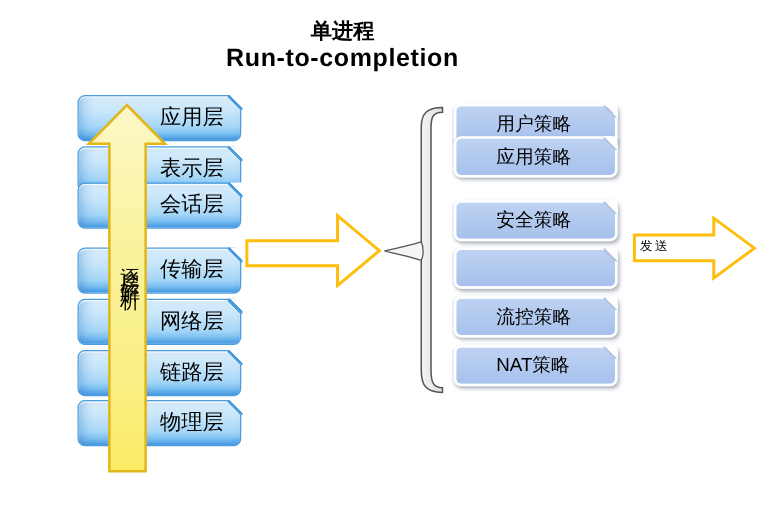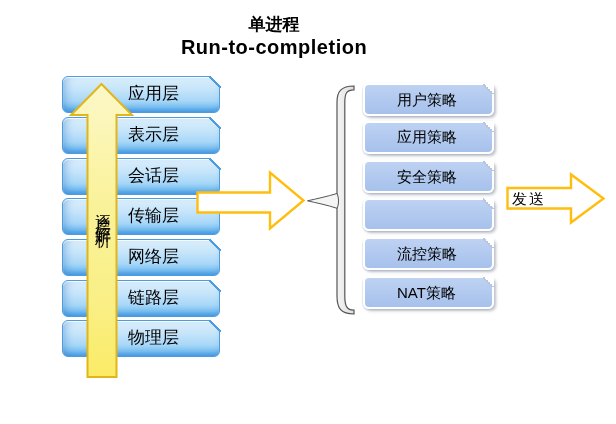--- a/index.html
+++ b/index.html
@@ -6,29 +6,29 @@
   .canvas{
     position:relative;width:616px;height:424px;background:#ffffff;overflow:hidden;
     font-family:"Liberation Sans","DejaVu Sans",sans-serif;color:#000;
   }
   
   .title{position:absolute;left:124px;top:14px;width:300px;text-align:center;}
   .title .t1{font-size:17px;font-weight:bold;line-height:22px;}
   .title .t2{font-size:20px;font-weight:bold;line-height:23px;letter-spacing:0.5px;}
   
   .layer-box{
-    position:absolute;left:62px;width:158px;height:37px;box-sizing:border-box;
+    position:absolute;left:62px;width:131px;height:37px;box-sizing:border-box;
     border:1.5px solid #4C9CDE;border-radius:6px;
     background:linear-gradient(180deg,#DCEFFC 0%,#C4E4FA 38%,#A8D7F8 68%,#7CC2F3 88%,#5AAEEF 100%);
     box-shadow:inset 0 1px 1px rgba(255,255,255,.85), inset 7px 0 9px -4px rgba(60,130,205,.4), inset 0 -5px 6px -3px rgba(40,120,205,.45);
     z-index:1;
   }
   .layer-box:nth-of-type(1){top:76px;}
   .layer-box:nth-of-type(2){top:117px;padding-left:44px;}
-  .layer-box:nth-of-type(3){top:158px;}
+  .layer-box:nth-of-type(3){top:146px;}
   .layer-box:nth-of-type(4){top:198px;}
   .layer-box:nth-of-type(5){top:239px;}
   .layer-box:nth-of-type(6){top:280px;}
   .layer-box:nth-of-type(7){top:320px;}
   .layer-box .lbl{
     position:absolute;left:65px;top:0;height:34px;line-height:34px;
     font-size:17px;white-space:nowrap;
   }
   .fold-l{
     position:absolute;top:-1.5px;right:-1.5px;width:12px;height:12px;
@@ -36,21 +36,21 @@
   }
   
   .policy-box{
     position:absolute;left:363px;width:131px;height:33px;box-sizing:border-box;
     border:2px solid #ffffff;border-radius:6px;
     background:linear-gradient(180deg,#BED2F2 0%,#A6C1EC 100%);
     box-shadow:2px 2px 3px rgba(120,130,150,.5), -1px 1px 1px rgba(160,170,190,.25);
     z-index:1;
   }
   .policy-box:nth-of-type(1){top:83px;}
-  .policy-box:nth-of-type(2){top:121px;font-family:Liberation Serif, serif;}
+  .policy-box:nth-of-type(2){top:109px;}
   .policy-box:nth-of-type(3){top:160px;text-align:center;}
   .policy-box:nth-of-type(4){top:198px;}
   .policy-box:nth-of-type(5){top:237px;}
   .policy-box:nth-of-type(6){top:276px;}
   .policy-box .lbl{
     position:absolute;left:12px;top:0;height:40px;line-height:29px;
     font-size:15px;white-space:nowrap;margin-left:20px;
   }
   .fold-r{
     position:absolute;top:-2px;right:-2px;width:11px;height:11px;
@@ -63,21 +63,21 @@
     position:absolute;left:94px;top:201px;z-index:3;
     writing-mode:vertical-rl;text-orientation:upright;
     font-size:16px;letter-spacing:6.5px;line-height:18px;
   }
   .policy-control-label{
     position:absolute;left:201px;top:194px;z-index:3;
     font-size:15px;letter-spacing:1.5px;white-space:nowrap;
   }
   .send-label{
     position:absolute;left:512px;top:190px;z-index:3;
-    font-size:15px;letter-spacing:2px;white-space:nowrap;
+    font-size:10px;letter-spacing:2px;white-space:nowrap;
   }
   .bottom-label{
     position:absolute;left:57px;top:385px;z-index:3;
     font-size:17px;font-weight:bold;letter-spacing:0.5px;
   }
 </style>
 </head>
 <body>
 
 <div class="canvas">

